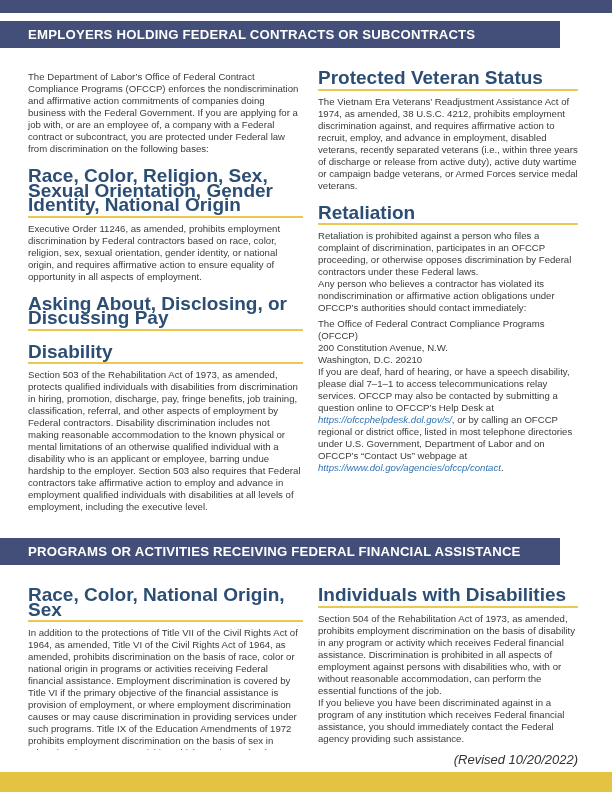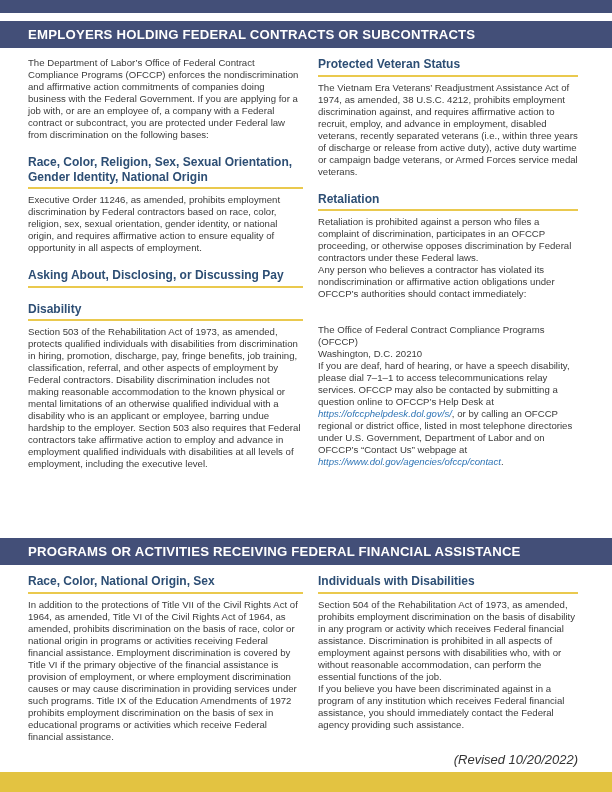--- a/index.html
+++ b/index.html
@@ -10,53 +10,53 @@
     font-family:"Liberation Sans", sans-serif;
     color:#3b3b3b;
     overflow:hidden;
     margin:0 auto;
   }
   .top-strip{
     position:absolute;top:0;left:0;width:612px;height:13px;
     background:#434f78;
   }
   .banner{
-    position:absolute;left:0;width:612px;height:27px;
+    position:absolute;left:0;width:560px;height:27px;
     background:#434f78;
     display:flex;align-items:center;
     padding-left:28px;box-sizing:border-box;
   }
   .banner-1{top:21px;}
   .banner-2{top:538px;text-align:right;}
   .banner span{
     color:#ffffff;font-weight:bold;font-size:13.2px;letter-spacing:.2px;
   }
   .content{
     position:absolute;left:0;width:612px;box-sizing:border-box;
     display:flex;
-    padding:9px 34px 0 28px;
+    padding:23px 34px 0 28px;
   }
   .content-1{top:48px;height:490px;overflow:hidden;}
   .content-2{top:565px;height:185px;overflow:hidden;}
   .col-left{width:275px;margin-right:15px;flex:none;}
   .col-right{flex:1;min-width:0;}
   .body-text, .para{
     font-size:9.6px;line-height:12px;color:#3b3b3b;
     margin:0;
   }
   .para + .para{}
   .sec-heading{
-    font-size:12px;font-weight:bold;color:#2d4e74;line-height:14.5px;
+    font-size:19px;font-weight:bold;color:#2d4e74;line-height:14.5px;
     border-bottom:2px solid #eac94e;
     padding-bottom:3px;margin:14px 0 0 0;
   }
   .sec-heading.first{margin-top:0;}
   .sec-heading + .para{margin-top:5px;}
   .address div{font-size:9.6px;line-height:12px;}
-  .address{margin-top:24px;}
+  .address{margin-top:4px;}
   .link{
     color:#2e74b5;font-style:italic;text-decoration:none;
   }
   .revised{
     position:absolute;top:752px;right:34px;
     font-size:13px;font-style:italic;color:#333333;
   }
   .gold-bar{
     position:absolute;left:0;bottom:0;width:612px;height:20px;
     background:#e3c341;
@@ -90,20 +90,21 @@
       <h2 class="sec-heading first">Protected Veteran Status</h2>
       <p class="para">The Vietnam Era Veterans’ Readjustment Assistance Act of 1974, as amended, 38 U.S.C. 4212, prohibits employment discrimination against, and requires affirmative action to recruit, employ, and advance in employment, disabled veterans, recently separated veterans (i.e., within three years of discharge or release from active duty), active duty wartime or campaign badge veterans, or Armed Forces service medal veterans.</p>
 
       <h2 class="sec-heading">Retaliation</h2>
       <p class="para">Retaliation is prohibited against a person who files a complaint of discrimination, participates in an OFCCP proceeding, or otherwise opposes discrimination by Federal contractors under these Federal laws.</p>
 
       <p class="para">Any person who believes a contractor has violated its nondiscrimination or affirmative action obligations under OFCCP’s authorities should contact immediately:</p>
 
       <div class="address">
         <div>The Office of Federal Contract Compliance Programs (OFCCP)</div>
+        <div>200 Constitution Avenue, N.W.</div>
         <div>Washington, D.C. 20210</div>
       </div>
 
       <p class="para"><span>If you are deaf, hard of hearing, or have a speech disability, please dial 7–1–1 to access telecommunications relay services. OFCCP may also be contacted by submitting a question online to OFCCP’s Help Desk at </span><a class="link" href="#">https://ofccphelpdesk.dol.gov/s/</a><span>, or by calling an OFCCP regional or district office, listed in most telephone directories under U.S. Government, Department of Labor and on OFCCP’s “Contact Us” webpage at </span><a class="link" href="#">https://www.dol.gov/agencies/ofccp/contact</a><span>.</span></p>
     </div>
   </div>
 
   <div class="banner banner-2">
     <span>PROGRAMS OR ACTIVITIES RECEIVING FEDERAL FINANCIAL ASSISTANCE</span>
   </div>

